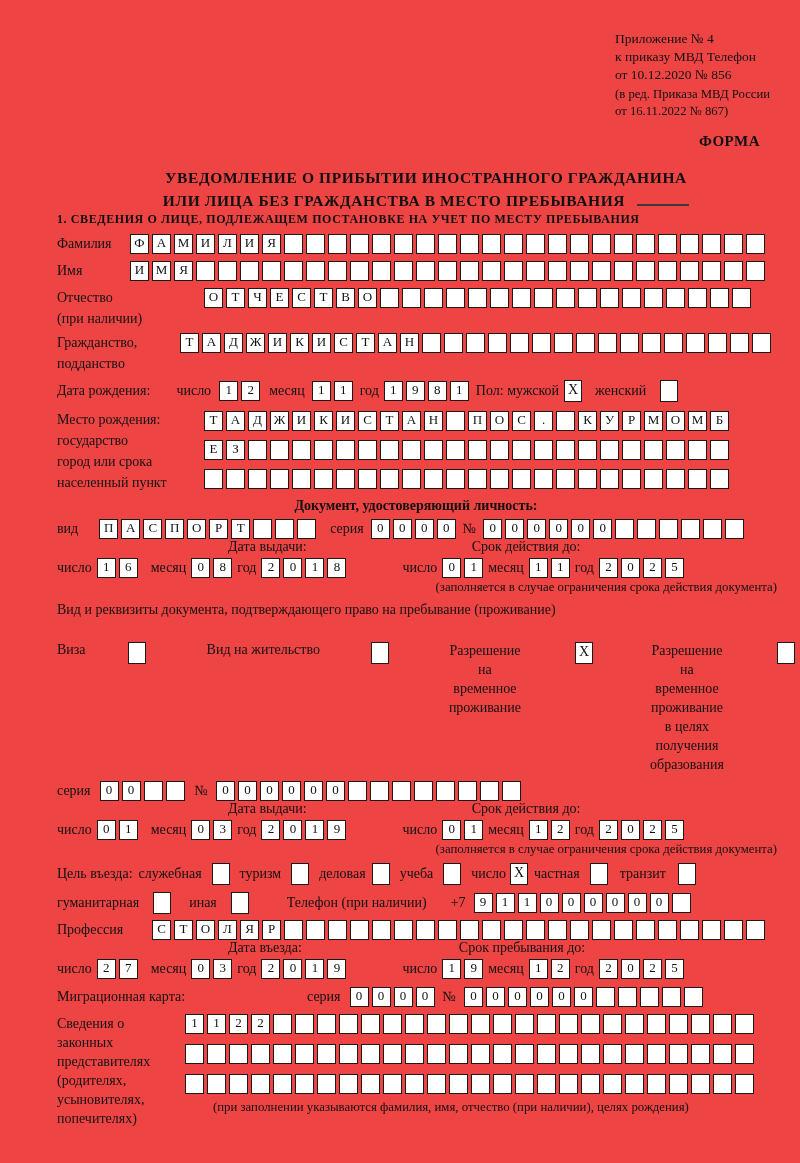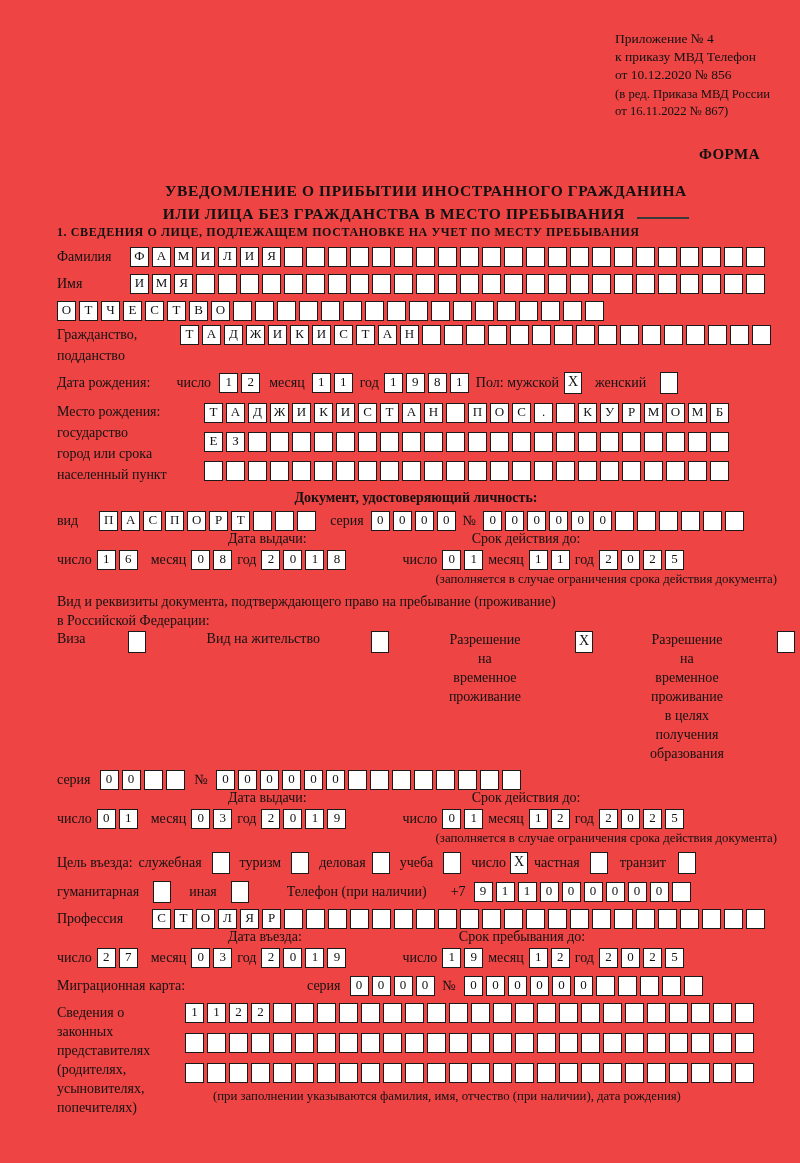--- a/index.html
+++ b/index.html
@@ -4,21 +4,21 @@
 <style>
   html,body{margin:0;padding:0;background:#ffffff;}
   .page{
     width:800px;height:1163px;box-sizing:border-box;
     padding:30px 5px 0 57px;background:#ef4444;color:#111;
     font-family:"Liberation Serif", serif;position:relative;overflow:hidden;
   }
   .appendix{margin-left:558px;font-size:13.5px;line-height:1.32;}
   .appendix .small{font-size:12.7px;}
   .appendix .gap{margin-top:3px;}
-  .forma{text-align:right;margin:26px 35px 0 0;font-weight:bold;font-size:15px;letter-spacing:0.5px;}
+  .forma{text-align:right;margin:13px 35px 0 0;font-weight:bold;font-size:15px;letter-spacing:0.5px;}
   .title{margin-top:16px;text-align:center;font-weight:bold;font-size:15.5px;line-height:1.5;letter-spacing:0.6px;}
   .blank-line{display:inline-block;width:52px;border-bottom:2px solid #3a3a3a;margin-left:12px;}
   .sec-heading{font-weight:bold;font-size:12px;letter-spacing:0.6px;white-space:nowrap;}
   .frow{display:flex;align-items:center;margin-top:7px;}
   .frow-top{display:flex;align-items:flex-start;}
   .boxrow{display:flex;gap:3px;flex:0 0 auto;}
   .box{box-sizing:border-box;width:19px;height:20px;border:1.5px solid #1a1a1a;text-align:center;
        font-size:13px;line-height:16px;flex:0 0 auto;background:#fff;}
   .cbox{box-sizing:border-box;display:inline-block;width:18px;height:22px;border:1.5px solid #1a1a1a;
         text-align:center;font-size:14px;line-height:18px;flex:0 0 auto;background:#fff;}
@@ -128,20 +128,24 @@
         <span class="box"></span>
         <span class="box"></span>
         <span class="box"></span>
         <span class="box"></span>
         <span class="box"></span>
         <span class="box"></span>
       </span>
   </div>
 
   <div class="frow-top" style="margin-top:6px;">
+    <div class="lblcol w147">
+      <div>Отчество</div>
+      <div>(при наличии)</div>
+    </div>
     <span class="boxrow" style="margin-top:1px;">
         <span class="box">О</span>
         <span class="box">Т</span>
         <span class="box">Ч</span>
         <span class="box">Е</span>
         <span class="box">С</span>
         <span class="box">Т</span>
         <span class="box">В</span>
         <span class="box">О</span>
         <span class="box"></span>
@@ -396,23 +400,22 @@
           <span class="box">0</span>
           <span class="box">2</span>
           <span class="box">5</span>
         </span>
     </div>
   </div>
 
   <div class="note">(заполняется в случае ограничения срока действия документа)</div>
 
   <div class="intro">Вид и реквизиты документа, подтверждающего право на пребывание (проживание)</div>
-  <div class="intro" style="margin-top:3px;">в Российской Федерации:</div>
-
-  <div class="frow-top" style="margin-top:2px;gap:39px;">
+
+  <div class="frow-top" style="margin-top:24px;gap:39px;">
     <span class="lbl">Виза</span>
     <span class="cbox" style="margin-left:3px;"></span>
     <span class="lbl" style="margin-left:22px;">Вид на жительство</span>
     <span class="cbox" style="margin-left:12px;"></span>
     <div class="opt-text" style="margin-left:18px;">
       <div>Разрешение на временное</div>
       <div>проживание</div>
     </div>
     <span class="cbox" style="margin-left:12px;">X</span>
     <div class="opt-text" style="margin-left:16px;">
@@ -729,17 +732,17 @@
           <span class="box"></span>
           <span class="box"></span>
           <span class="box"></span>
           <span class="box"></span>
           <span class="box"></span>
           <span class="box"></span>
           <span class="box"></span>
           <span class="box"></span>
           <span class="box"></span>
         </div>
-      <div class="lr-note">(при заполнении указываются фамилия, имя, отчество (при наличии), дата рождения)</div>
+      <div class="lr-note">(при заполнении указываются фамилия, имя, отчество (при наличии), целях рождения)</div>
     </div>
   </div>
 
 </div>
 
 </body></html>

